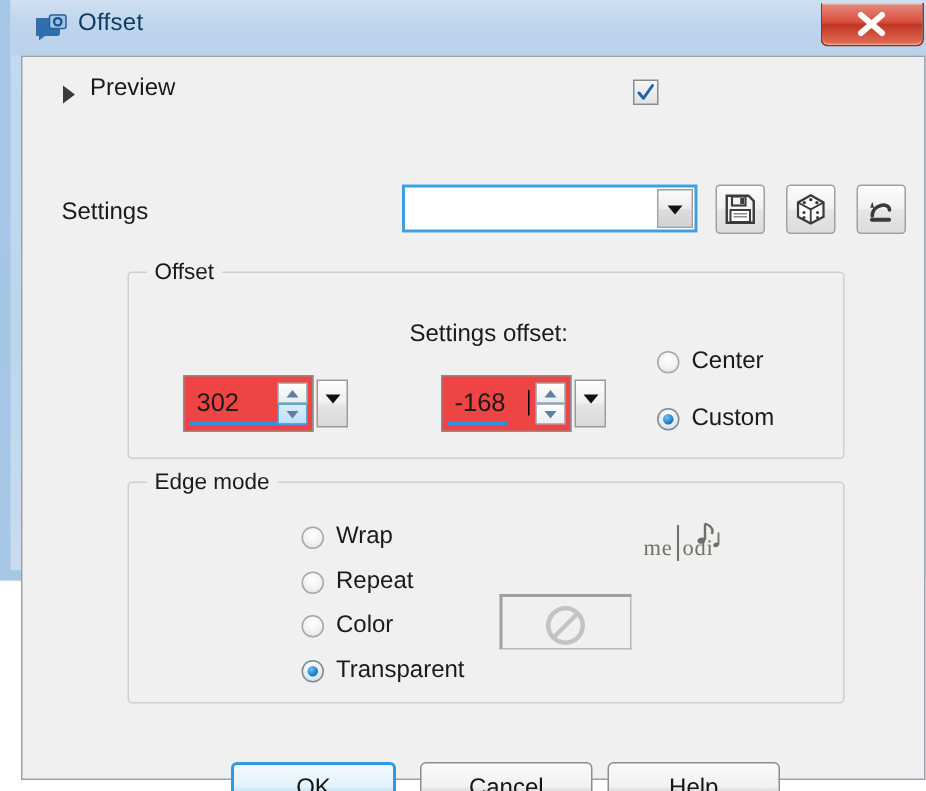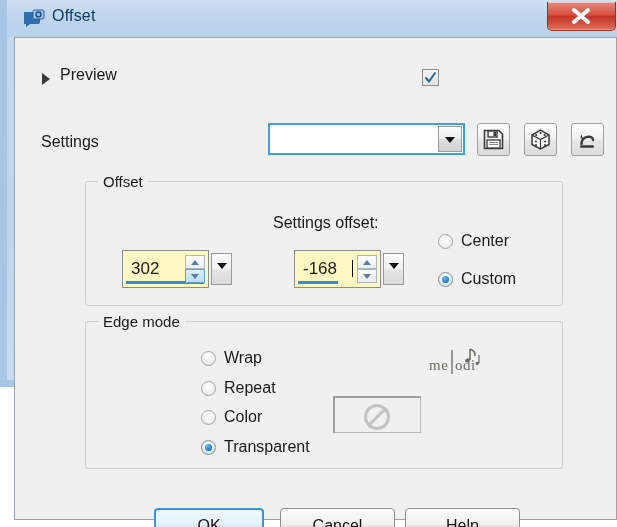--- a/index.html
+++ b/index.html
@@ -67,21 +67,21 @@
     height: 483px;
     background: #f0f0f0;
     border: 1px solid #9aa3ab;
     box-sizing: border-box;
   }
 
   
   .preview-row {
     position: absolute;
     left: 0; top: 8px;
-    width: 601px; height: 34px; margin-top: 16px;
+    width: 601px; height: 34px;
   }
   .disclosure {
     position: absolute;
     left: 27px; top: 11px;
     width: 0; height: 0;
     border-left: 8px solid #3a3a3a;
     border-top: 6px solid transparent;
     border-bottom: 6px solid transparent;
     cursor: pointer;
   }
@@ -184,21 +184,21 @@
     position: absolute;
     font-size: 16px;
     color: #1a1a1a;
     white-space: nowrap;
   }
 
   
   .spin {
     position: absolute;
     height: 38px;
-    background: #fef9c3;
+    background: #ef4444;
     border: 1px solid #8d8d8d;
     box-sizing: border-box;
   }
   .spin .val {
     position: absolute;
     left: 8px; top: 8px;
     font-size: 17px;
     color: #1b1b1b;
     white-space: nowrap;
   }

